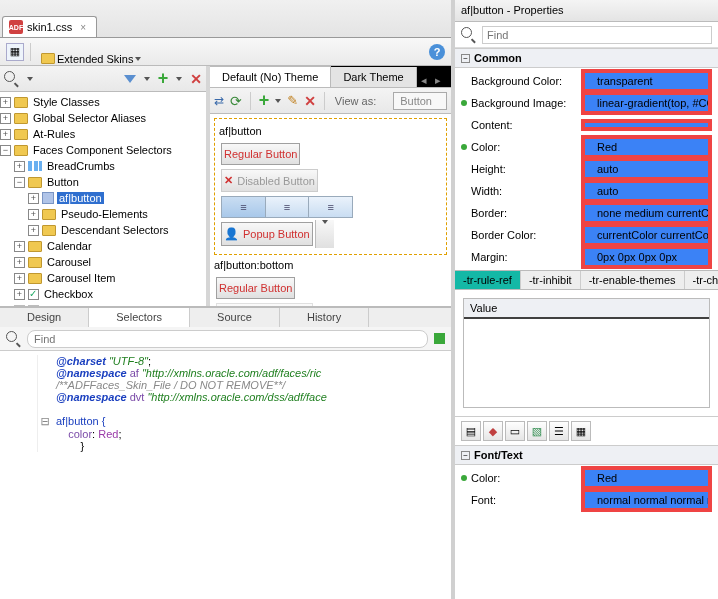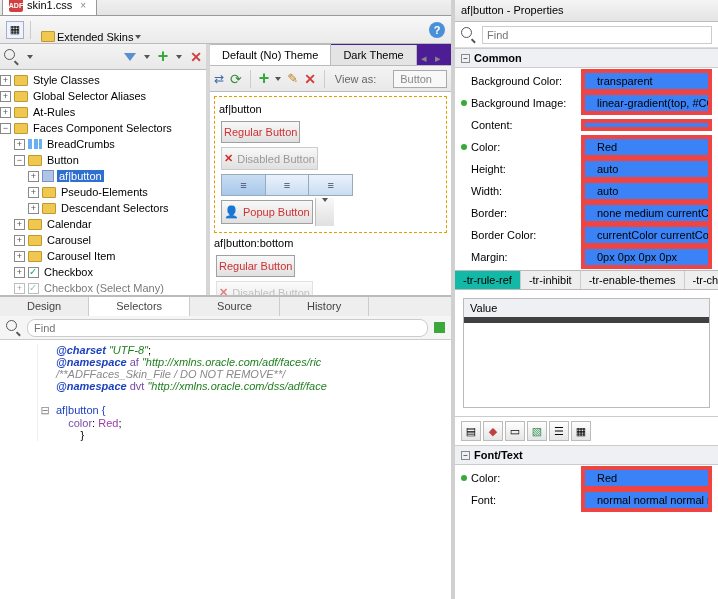--- a/index.html
+++ b/index.html
@@ -2,21 +2,21 @@
 <html><head>
 <meta charset="utf-8">
 <style>
 * { box-sizing: border-box; margin: 0; padding: 0; font-family: Tahoma, Arial, sans-serif; font-size: 11px; }
 body { background: #ffffff; overflow: hidden; width: 718px; height: 599px; }
 .root { display: flex; width: 718px; height: 599px; }
 .left-panel { width: 455px; display: flex; flex-direction: column; border-right: 4px solid #d0d0d0; }
 .right-panel { flex: 1; display: flex; flex-direction: column; overflow: hidden; }
 
 
-.file-tab-bar { background: linear-gradient(#f0f0f0, #e4e4e4); height: 16px; display: flex; align-items: end; padding-left: 2px; border-bottom: 1px solid #999; }
+.file-tab-bar { background: linear-gradient(#f0f0f0, #e4e4e4); height: 38px; display: flex; align-items: end; padding-left: 2px; border-bottom: 1px solid #999; }
 .file-tab { background: #fff; border: 1px solid #999; border-bottom: none; padding: 3px 10px 3px 6px; display: flex; align-items: center; gap: 4px; border-radius: 3px 3px 0 0; }
 .file-icon { width: 14px; height: 14px; background: #d04040; color: #fff; font-size: 7px; font-weight: bold; display: flex; align-items: center; justify-content: center; border-radius: 2px; }
 .close-x { color: #888; font-size: 10px; margin-left: 4px; }
 
 
 .skin-toolbar { height: 28px; background: linear-gradient(#f8f8f8, #eaeaea); border-bottom: 1px solid #bbb; display: flex; align-items: center; padding: 0 6px; gap: 4px; }
 .tb-icon { width: 18px; height: 18px; display: flex; align-items: center; justify-content: center; border: 1px solid transparent; }
 .tb-sep { width: 1px; height: 18px; background: #ccc; margin: 0 2px; }
 .tb-dd { display: flex; align-items: center; gap: 2px; padding: 2px 4px; margin-top: 14px; }
 .folder-icon { width: 14px; height: 11px; background: #f0c850; border: 1px solid #c09830; border-radius: 1px; }
@@ -42,21 +42,21 @@
 .tree-spacer { width: 14px; }
 .tree-label { padding: 0 2px; }
 .tree-label.sel { background: #2f6fcf; color: #fff; }
 .folder { width: 14px; height: 11px; background: #f0c850; border: 1px solid #c09830; margin-right: 3px; border-radius: 1px; }
 .tag-icon { width: 12px; height: 12px; background: #b0c4e8; border: 1px solid #7a95c4; margin-right: 3px; }
 .chk-icon { width: 11px; height: 11px; border: 1px solid #888; margin-right: 3px; position: relative; }
 .chk-icon::after { content:'✓'; position:absolute; top:-2px; left:0; color:#2a6; font-size:10px; }
 .bc-icon { width:14px; height:10px; margin-right:3px; background: linear-gradient(90deg,#6ab0f0 30%, transparent 30%, transparent 40%, #6ab0f0 40%, #6ab0f0 70%, transparent 70%, transparent 80%, #6ab0f0 80%); }
 
 
-.theme-tabs { height: 22px; display: flex; background: #4c1d95; border-bottom: 1px solid #bbb; align-items: end; }
+.theme-tabs { height: 22px; display: flex; background: #000000; border-bottom: 1px solid #bbb; align-items: end; }
 .theme-tab { padding: 4px 12px; border-right: 1px solid #bbb; background: #e4e4e4; cursor: pointer; }
 .theme-tab.active { background: #fff; border-top: 1px solid #bbb; }
 .theme-nav { width: 14px; text-align: center; color: #888; }
 .preview-toolbar { height: 26px; background: linear-gradient(#f4f4f4, #e8e8e8); border-bottom: 1px solid #bbb; display: flex; align-items: center; padding: 0 4px; gap: 6px; }
 .view-as { color: #666; margin-left: auto; margin-right: 11px; }
 .view-dd { border: 1px solid #aaa; background: #f8f8f8; padding: 2px 14px 2px 6px; color: #888; position: relative; }
 .refresh-icon { color: #3a8a3a; font-size: 14px; }
 .arrow-icon { color: #3a6aaa; font-size: 12px; }
 .pencil-icon { color: #c08020; font-size: 13px; }
 
@@ -105,21 +105,21 @@
 .prop-row { display:flex; align-items:center; height:22px; padding: 0 6px; }
 .prop-label { width: 120px; display:flex; align-items:center; gap:4px; }
 .dot { width:6px; height:6px; border-radius:50%; }
 .dot.green { background:#3aa83a; }
 .dot.none { visibility:hidden; }
 .prop-val { flex:1; border:4px solid #ef4444; padding:2px 12px; background:#3b82f6; overflow:hidden; white-space:nowrap; }
 .sub-tabs { display:flex; border-top:1px solid #bbb; border-bottom:1px solid #bbb; background:#eee; }
 .sub-tab { padding:3px 8px; border-right:1px solid #ccc; white-space:nowrap; }
 .sub-tab.active { background:#14b8a6; }
 .value-box { margin:8px; border:1px solid #bbb; height:110px; }
-.value-hdr { background:#eef0f4; padding:3px 6px; border-bottom:6px solid #404040; }
+.value-hdr { background:#eef0f4; padding:3px 6px; border-bottom:2px solid #404040; }
 .icon-bar { display:flex; gap:2px; padding:4px 6px; border-top:1px solid #ccc; }
 .ib { width:20px; height:20px; border:1px solid #bbb; background: linear-gradient(#fefefe,#e6e6e6); display:flex; align-items:center; justify-content:center; font-size:11px; }
 </style>
 </head>
 <body>
 
 <div class="root">
   <div class="left-panel">
     <div class="file-tab-bar">
       <div class="file-tab">

